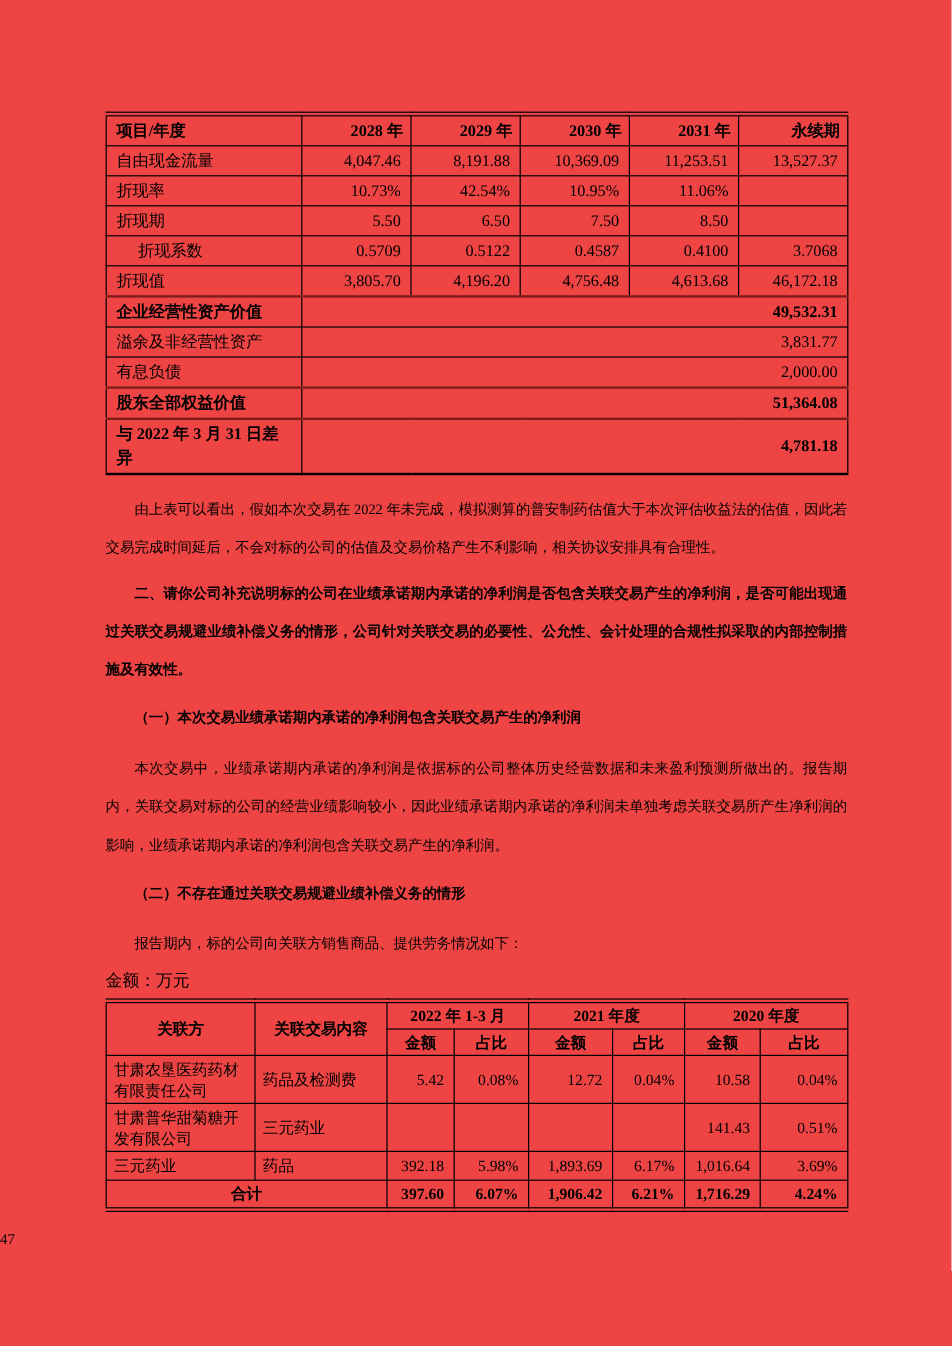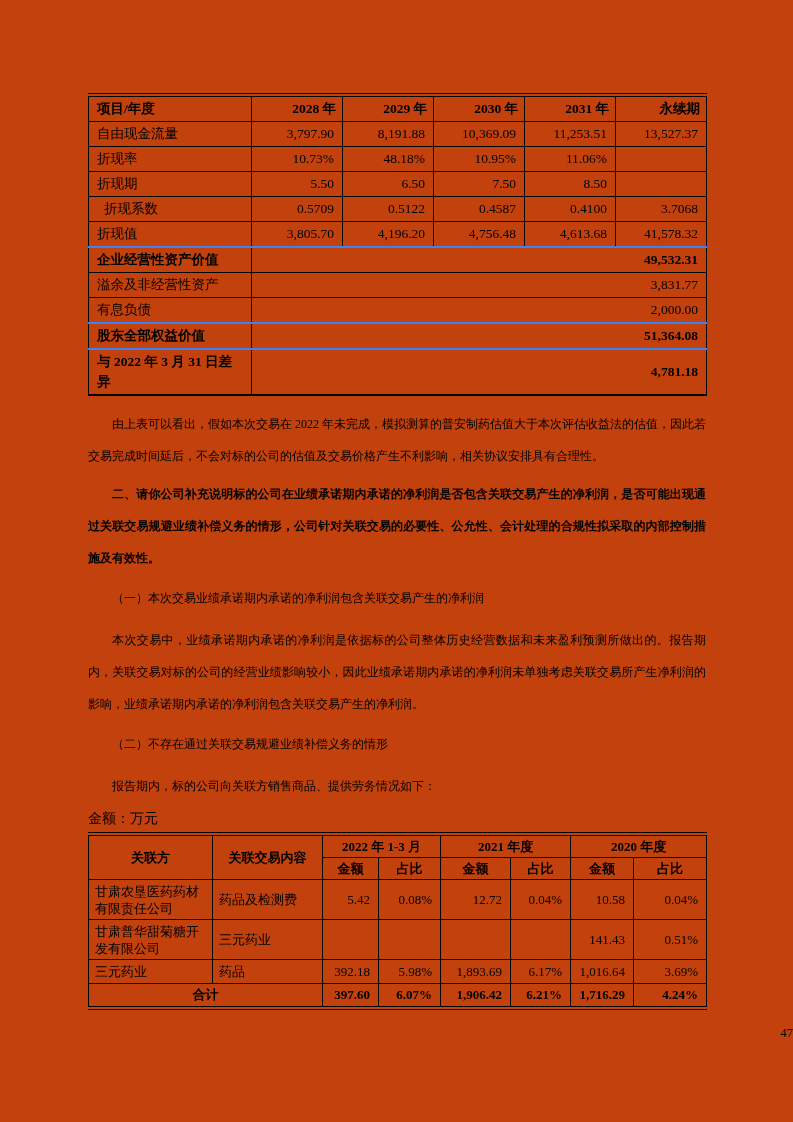--- a/index.html
+++ b/index.html
@@ -1,53 +1,53 @@
 <!DOCTYPE html>
 <html><head>
 <meta charset="utf-8">
 <style>
   * { margin:0; padding:0; box-sizing:border-box; }
   html,body { background:#ffffff; }
   .page {
     position:relative;
     width:793px; height:1122px;
-    background:#c2410c;
+    background:#ef4444;
     color:#000;
     font-family:"Liberation Serif","DejaVu Serif",serif;
     overflow:hidden;
   }
   .content {
     position:absolute;
     left:88px; top:93px;
     width:618px;
   }
 
   
   table { border-collapse:collapse; width:618px; table-layout:fixed; }
   th, td { border:1px solid #000; color:#000; overflow:hidden; }
 
   
   .t1 { border-top:4px double #000; border-bottom:2px solid #000; }
   .t1 th, .t1 td { font-size:13.5px; line-height:20px; padding:2px 6px; }
   .t1 th { font-weight:bold; text-align:right; }
   .t1 th.left { text-align:left; padding-left:8px; }
   .t1 td.lbl { text-align:left; padding-left:8px; }
-  .t1 td.lbl.indent { padding-left:15px; }
+  .t1 td.lbl.indent { padding-left:26px; }
   .t1 td.num { text-align:right; padding-right:8px; }
-  .t1 tr.thick td { border-top:2px solid #3b82f6;margin-left:28px; }
+  .t1 tr.thick td { border-top:2px solid #7f1d1d;margin-left:28px; }
   .t1 tr.bold td { font-weight:bold; }
 
   
   .para, .sect {
     font-size:12px; line-height:32px;
     text-align:justify; text-indent:2em;
   }
   .para { margin-top:10px; }
   .p-first { margin-top:12px; }
-  .sect { font-weight:normal; margin-top:8px; }
+  .sect { font-weight:bold; margin-top:8px; }
   .h-question { font-weight:bold; margin-top:6px; }
 
   .unit-note {
     font-size:14px; line-height:18px;
     text-align:left;
     margin:8px 2px 4px 0;
   }
 
   
   .t2 { border-top:4px double #000; border-bottom:4px double #000; }
@@ -56,21 +56,21 @@
   .t2 td.lbl { text-align:left; padding-left:6px; }
   .t2 td.num { text-align:right; padding-right:8px; }
   .t2 tr.total td { border-top:1px solid #7f1d1d; font-weight:bold; }
   .t2 td.center { text-align:center; }
   .t2 tbody td { height:24px; }
   .t2 tbody tr.tall td { height:40px; }
 
   .page-num {
     position:absolute;
     top:1026px; left:0; width:793px;
-    text-align:right;
+    text-align:left;
     font-size:12.5px;
     color:#000;
   }
 </style>
 </head>
 <body>
 
 <div class="page">
   <div class="content">
 
@@ -89,30 +89,30 @@
           <th>2028 年</th>
           <th>2029 年</th>
           <th>2030 年</th>
           <th>2031 年</th>
           <th>永续期</th>
         </tr>
       </thead>
       <tbody>
         <tr>
           <td class="lbl">自由现金流量</td>
-          <td class="num">3,797.90</td>
+          <td class="num">4,047.46</td>
           <td class="num">8,191.88</td>
           <td class="num">10,369.09</td>
           <td class="num">11,253.51</td>
           <td class="num">13,527.37</td>
         </tr>
         <tr>
           <td class="lbl">折现率</td>
           <td class="num">10.73%</td>
-          <td class="num">48.18%</td>
+          <td class="num">42.54%</td>
           <td class="num">10.95%</td>
           <td class="num">11.06%</td>
           <td class="num"></td>
         </tr>
         <tr>
           <td class="lbl">折现期</td>
           <td class="num">5.50</td>
           <td class="num">6.50</td>
           <td class="num">7.50</td>
           <td class="num">8.50</td>
@@ -125,21 +125,21 @@
           <td class="num">0.4587</td>
           <td class="num">0.4100</td>
           <td class="num">3.7068</td>
         </tr>
         <tr>
           <td class="lbl">折现值</td>
           <td class="num">3,805.70</td>
           <td class="num">4,196.20</td>
           <td class="num">4,756.48</td>
           <td class="num">4,613.68</td>
-          <td class="num">41,578.32</td>
+          <td class="num">46,172.18</td>
         </tr>
         <tr class="thick bold">
           <td class="lbl">企业经营性资产价值</td>
           <td class="num" colspan="5">49,532.31</td>
         </tr>
         <tr>
           <td class="lbl">溢余及非经营性资产</td>
           <td class="num" colspan="5">3,831.77</td>
         </tr>
         <tr>

